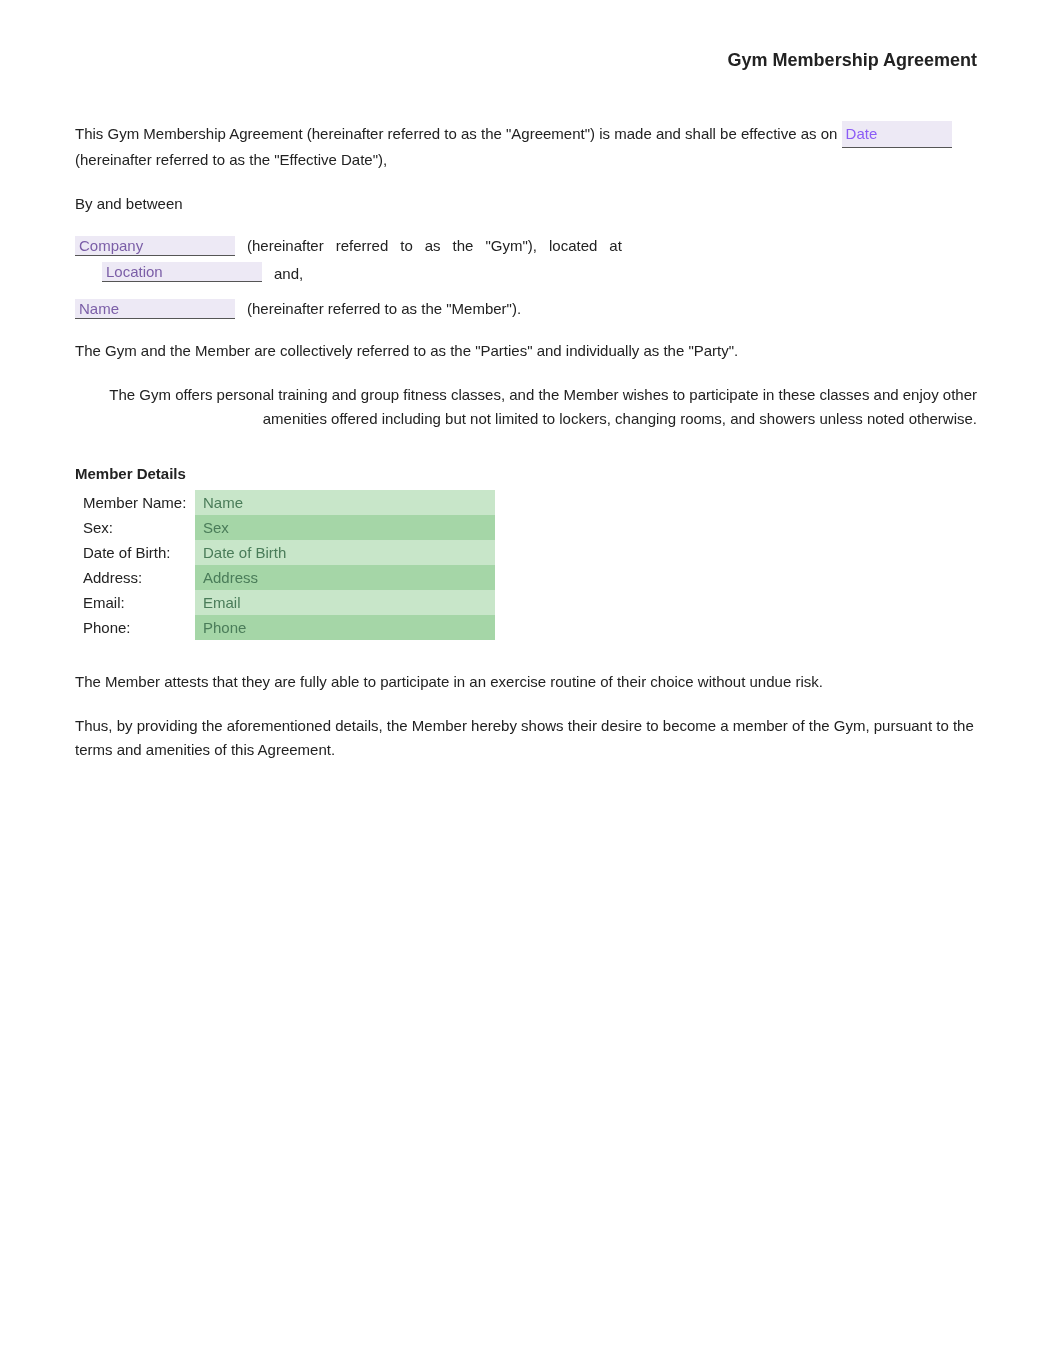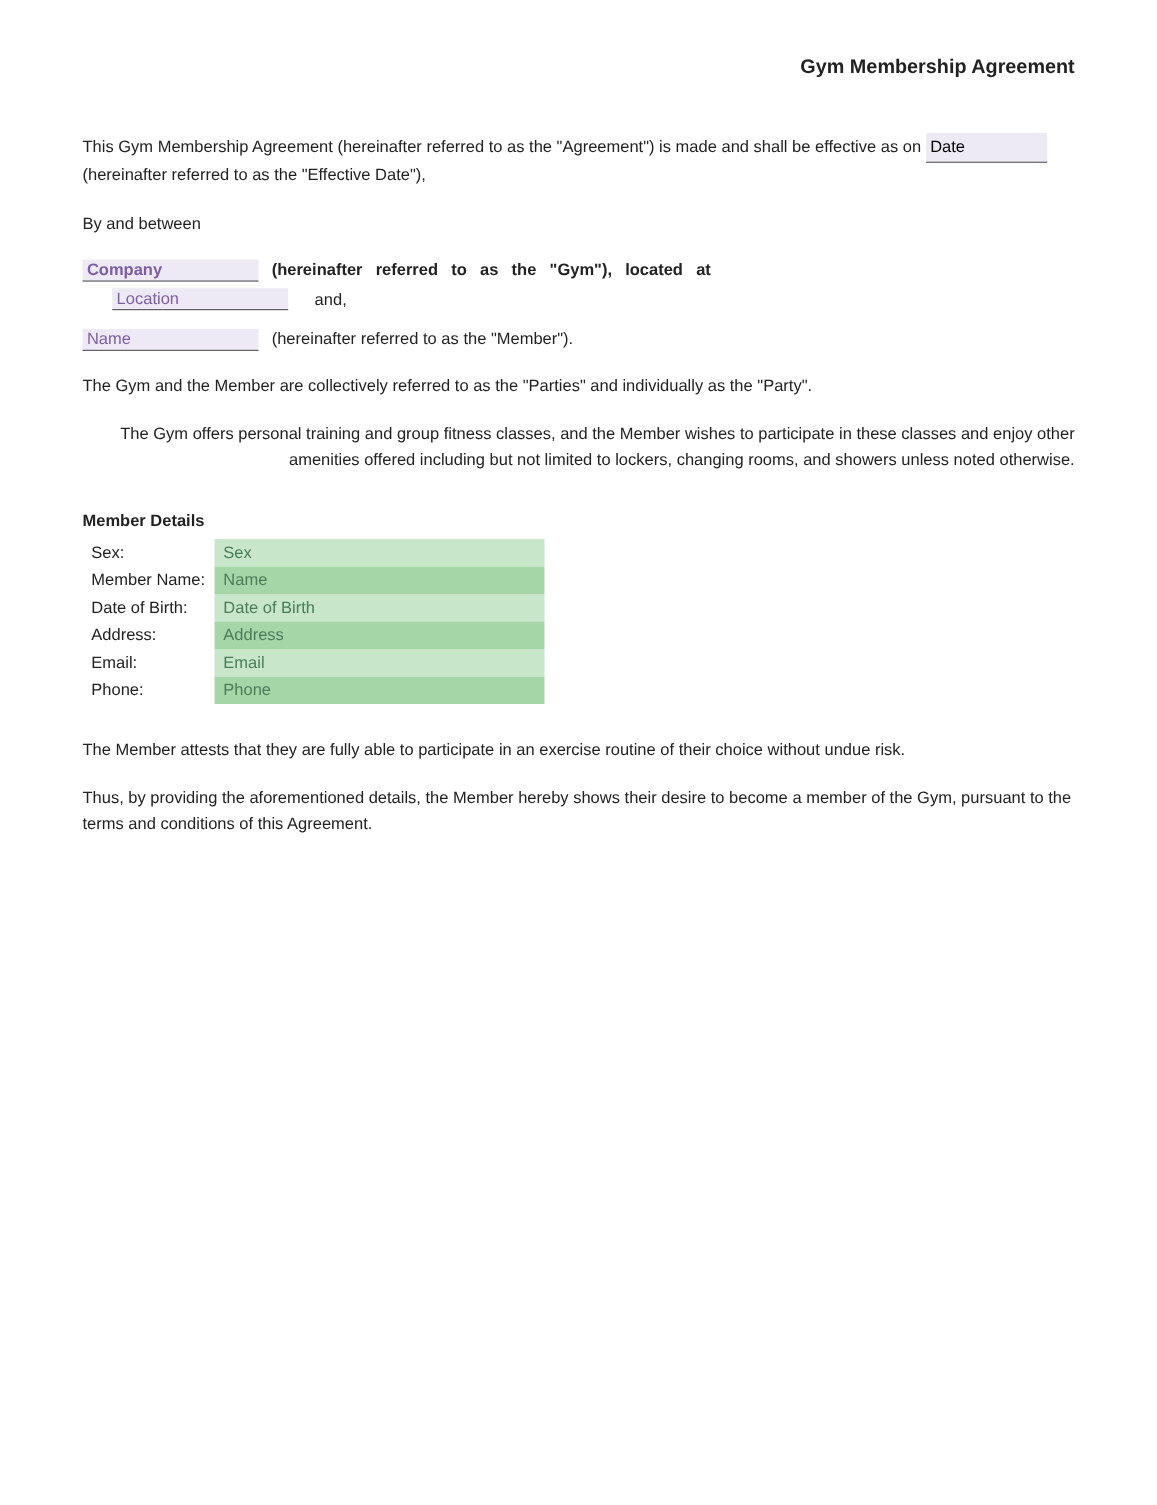--- a/index.html
+++ b/index.html
@@ -34,21 +34,20 @@
       margin-bottom: 20px;
       line-height: 1.6;
     }
 
     .company-row {
       display: flex;
       align-items: baseline;
       gap: 12px;
       margin-bottom: 6px;
       flex-wrap: wrap;
-      font-weight: bold;
     }
 
     .field-inline {
       display: inline-block;
       min-width: 160px;
       border-bottom: 1px solid #555;
       color: #7b5ea7;
       background: #ede9f5;
       padding: 1px 4px;
       font-size: 15px;
@@ -56,22 +55,22 @@
 
     .name-row {
       display: flex;
       align-items: baseline;
       gap: 12px;
       margin-bottom: 20px;
     }
 
     .location-row {
       display: flex;
-      align-items: center;
-      gap: 24px;
+      align-items: flex-end;
+      gap: 12px;
       padding-left: 27px;
     }
 
     .party-paragraph {
       margin-bottom: 20px;
       line-height: 1.6;
     }
 
     .gym-paragraph {
       margin-bottom: 34px;
@@ -136,21 +135,21 @@
     }
 
     .thus-paragraph {
       line-height: 1.6;
     }
 
     .date-field {
       display: inline-block;
       min-width: 110px;
       border-bottom: 1px solid #555;
-      color: #000000;
+      color: #8b5cf6;
       background: #ede9f5;
       padding: 1px 4px;
       font-size: 15px;
       vertical-align: baseline;
     }
   </style>
 </head>
 <body>
 
 
@@ -201,28 +200,28 @@
 
 
 <p class="gym-paragraph">The Gym offers personal training and group fitness classes, and the Member wishes to participate in these classes and enjoy other amenities offered including but not limited to lockers, changing rooms, and showers unless noted otherwise.</p>
 
 
 <div class="member-details-section">
   <div class="member-details-title">Member Details</div>
   <table class="details-table">
     <tbody id="member-details-body">
     <tr>
+          <td>Member Name:</td>
+          <td class="field-cell">Name</td>
+        </tr>
+        <tr>
           <td>Sex:</td>
           <td class="field-cell">Sex</td>
         </tr>
         <tr>
-          <td>Member Name:</td>
-          <td class="field-cell">Name</td>
-        </tr>
-        <tr>
           <td>Date of Birth:</td>
           <td class="field-cell">Date of Birth</td>
         </tr>
         <tr>
           <td>Address:</td>
           <td class="field-cell">Address</td>
         </tr>
         <tr>
           <td>Email:</td>
           <td class="field-cell">Email</td>
@@ -231,17 +230,17 @@
           <td>Phone:</td>
           <td class="field-cell">Phone</td>
         </tr>
       </tbody>
   </table>
 </div>
 
 
 <div class="health-section">
   <p class="health-paragraph">The Member attests that they are fully able to participate in an exercise routine of their choice without undue risk.</p>
-  <p class="thus-paragraph">Thus, by providing the aforementioned details, the Member hereby shows their desire to become a member of the Gym, pursuant to the terms and conditions of this Agreement.</p>
+  <p class="thus-paragraph">Thus, by providing the aforementioned details, the Member hereby shows their desire to become a member of the Gym, pursuant to the terms and amenities of this Agreement.</p>
 </div>
 
 
 
 
 </body></html>

